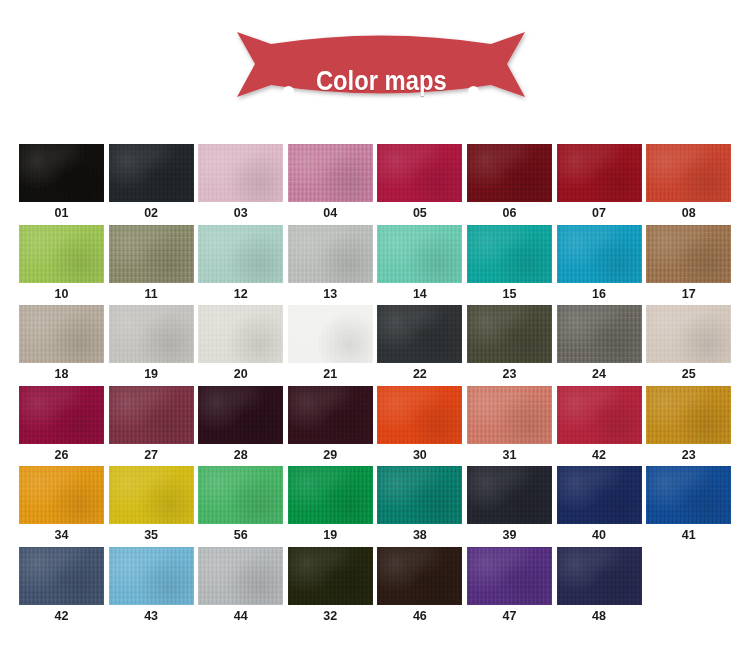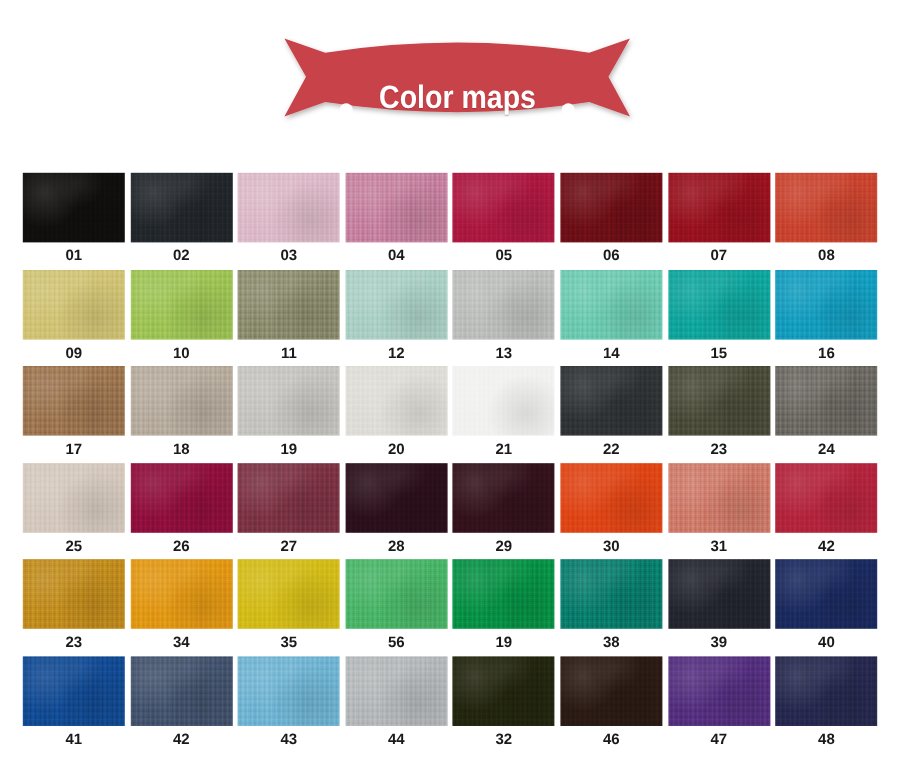--- a/index.html
+++ b/index.html
@@ -183,24 +183,20 @@
     </div>
     <div class="swatch-cell">
       <div class="swatch-chip" style="background-color: rgb(151, 18, 31);"></div>
       <div class="swatch-label">07</div>
     </div>
     <div class="swatch-cell">
       <div class="swatch-chip" style="background-color: rgb(200, 68, 47);"></div>
       <div class="swatch-label">08</div>
     </div>
     <div class="swatch-cell">
-      <div class="swatch-chip" style="background-color: rgb(207, 194, 116);"></div>
-      <div class="swatch-label">09</div>
-    </div>
-    <div class="swatch-cell">
       <div class="swatch-chip" style="background-color: rgb(156, 194, 84);"></div>
       <div class="swatch-label">10</div>
     </div>
     <div class="swatch-cell">
       <div class="swatch-chip" style="background-color: rgb(138, 139, 109);"></div>
       <div class="swatch-label">11</div>
     </div>
     <div class="swatch-cell">
       <div class="swatch-chip" style="background-color: rgb(169, 206, 196);"></div>
       <div class="swatch-label">12</div>

